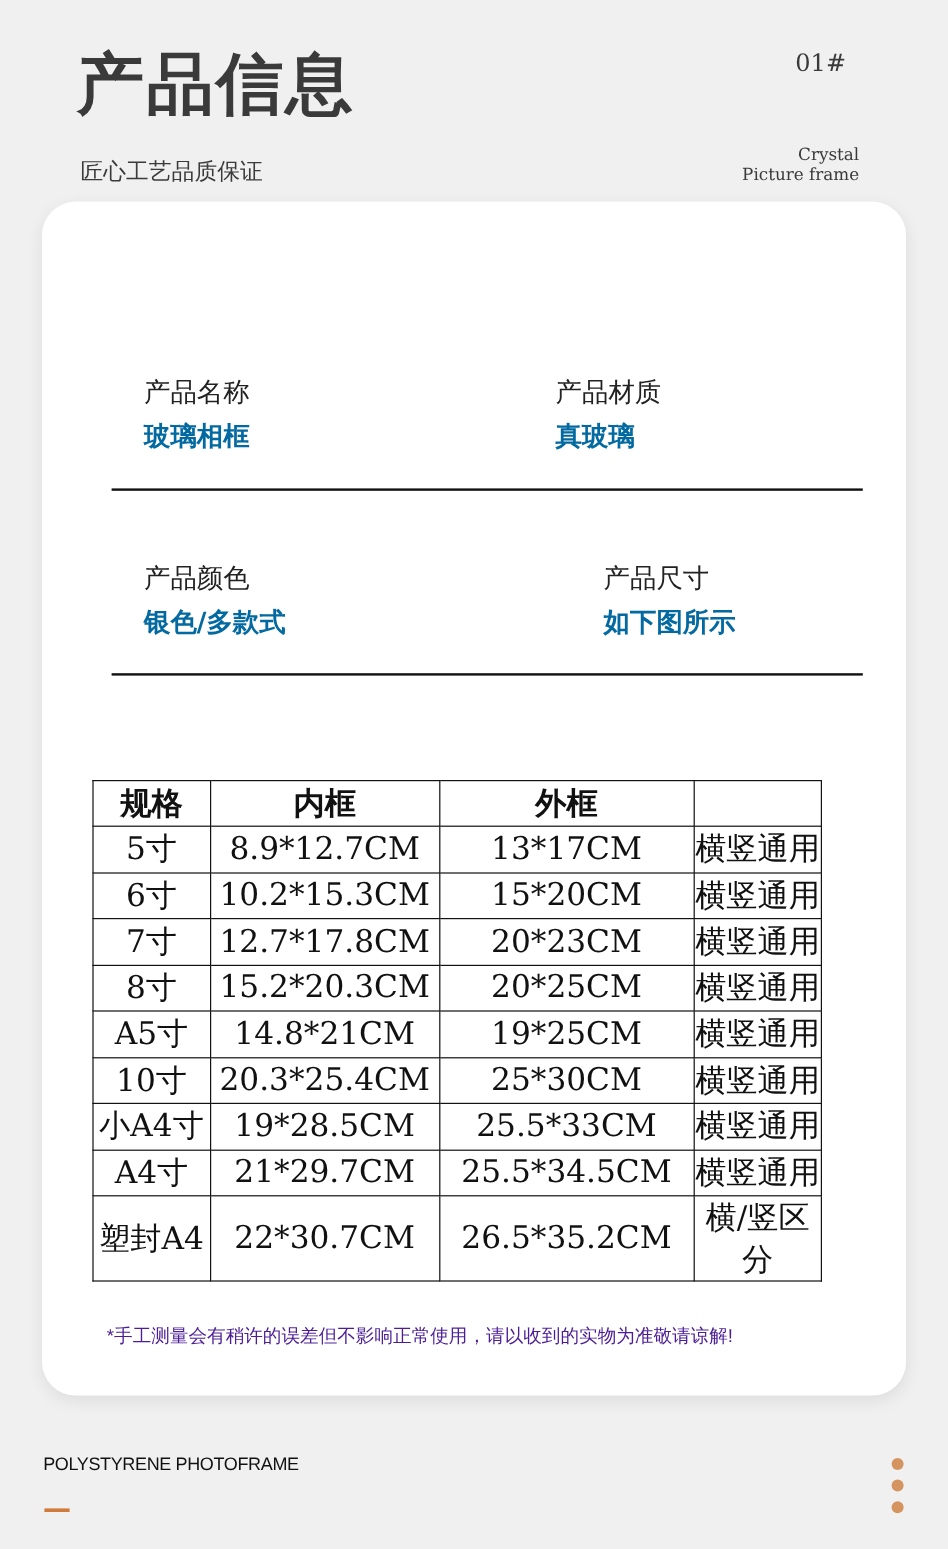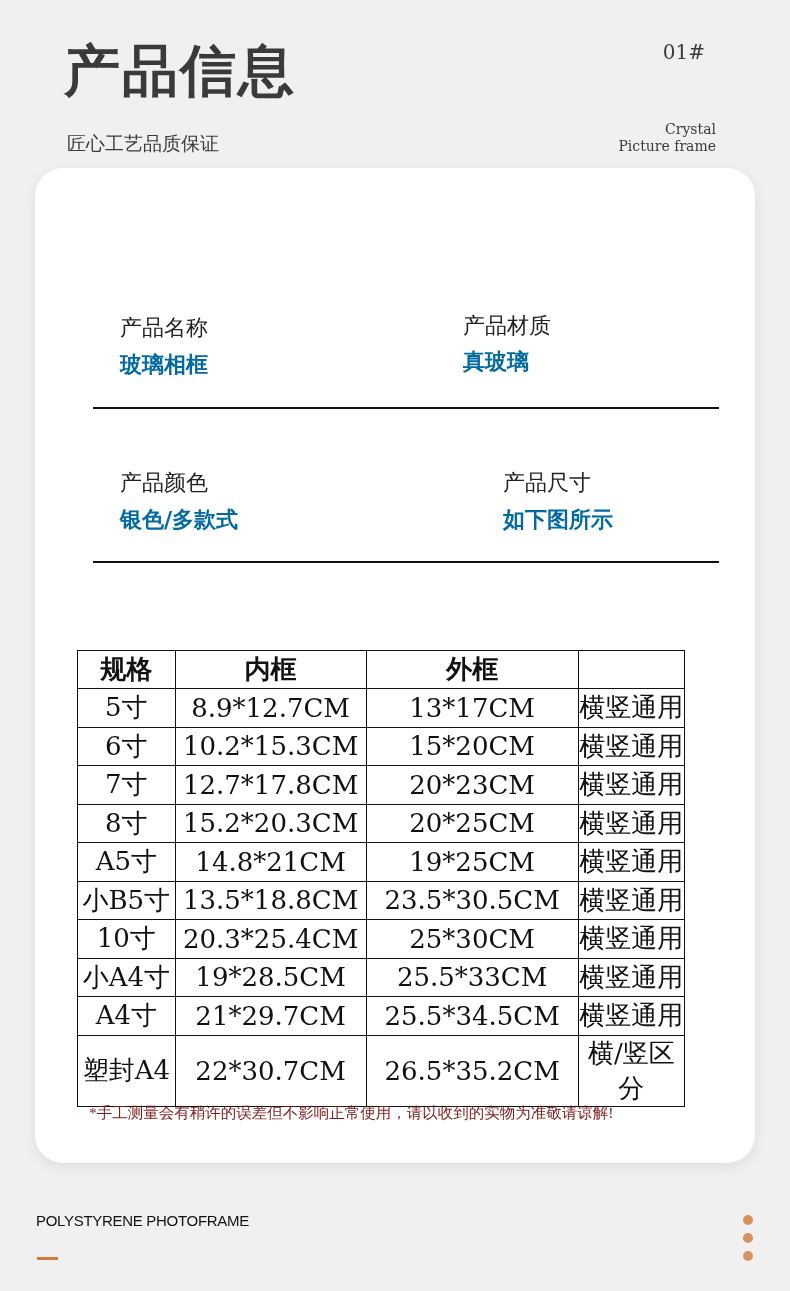--- a/index.html
+++ b/index.html
@@ -9,21 +9,21 @@
   .code { position:absolute; right:85px; top:40px; font-size:20px; color:#3a3a3a; }
   .en { position:absolute; right:74px; top:121px; text-align:right; font-size:14px; line-height:17px; color:#3a3a3a; }
   .card { position:absolute; left:35px; top:168px; width:720px; height:995px; background:#fff; border-radius:28px; box-shadow:0 4px 14px rgba(0,0,0,0.08); }
   .info { position:absolute; font-size:22px; line-height:36px; }
   .info .lbl { color:#222; }
   .info .val { font-weight:bold; color:#0369a1; }
   .rule { position:absolute; left:58px; width:626px; height:2px; background:#111; }
   table.spec { position:absolute; left:26px; top:482px; width:608px; border-collapse:collapse; font-size:26px;margin-left:16px; }
   table.spec td, table.spec th { border:1.3px solid #111; text-align:center; padding:0; height:37.5px; font-weight:normal; color:#111; }
   table.spec th { font-weight:bold; height:37px; }
-  .note { position:absolute; left:54px; top:935px; font-family:Liberation Serif, serif; font-size:15.5px; color:#7f1d1d; }
+  .note { position:absolute; left:54px; top:935px; font-family:Liberation Sans, sans-serif; font-size:15.5px; color:#4c1d95; }
   .foot-title { position:absolute; left:36px; top:1212px; font-family:"Liberation Sans","DejaVu Sans",sans-serif; font-size:15px; color:#111; letter-spacing:-0.3px; }
   .foot-dash { position:absolute; left:37px; top:1257px; width:21px; height:3px; background:#d07a3c; }
   .dots { position:absolute; left:743px; top:1215px; }
   .dots span { display:block; width:10px; height:10px; border-radius:50%; background:#d4935f; margin-bottom:8px; }
 </style>
 </head>
 <body>
 
 <div class="title">产品信息</div>
 <div class="subtitle">匠心工艺品质保证</div>
@@ -31,21 +31,21 @@
 <div class="en">
   <div>Crystal</div>
   <div>Picture frame</div>
 </div>
 
 <div class="card">
   <div class="info" style="left:85px;top:142px;">
     <div class="lbl">产品名称</div>
     <div class="val">玻璃相框</div>
   </div>
-  <div class="info" style="left:428px;top:142px;font-family:Liberation Mono, monospace;">
+  <div class="info" style="left:428px;top:142px;">
     <div class="lbl">产品材质</div>
     <div class="val">真玻璃</div>
   </div>
   <div class="rule" style="top:239px;"></div>
   <div class="info" style="left:85px;top:297px;">
     <div class="lbl">产品颜色</div>
     <div class="val">银色/多款式</div>
   </div>
   <div class="info" style="left:428px;top:297px;margin-left:40px;">
     <div class="lbl">产品尺寸</div>
@@ -93,26 +93,20 @@
           <td>20*25CM</td>
           <td>横竖通用</td>
         </tr>
         <tr>
           <td>A5寸</td>
           <td>14.8*21CM</td>
           <td>19*25CM</td>
           <td>横竖通用</td>
         </tr>
         <tr>
-          <td>小B5寸</td>
-          <td>13.5*18.8CM</td>
-          <td>23.5*30.5CM</td>
-          <td>横竖通用</td>
-        </tr>
-        <tr>
           <td>10寸</td>
           <td>20.3*25.4CM</td>
           <td>25*30CM</td>
           <td>横竖通用</td>
         </tr>
         <tr>
           <td>小A4寸</td>
           <td>19*28.5CM</td>
           <td>25.5*33CM</td>
           <td>横竖通用</td>

